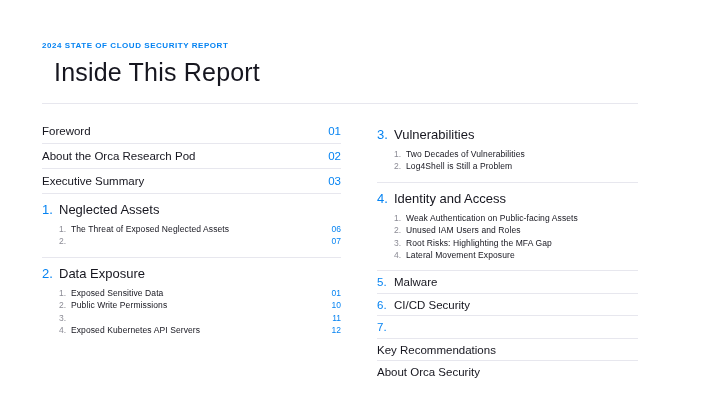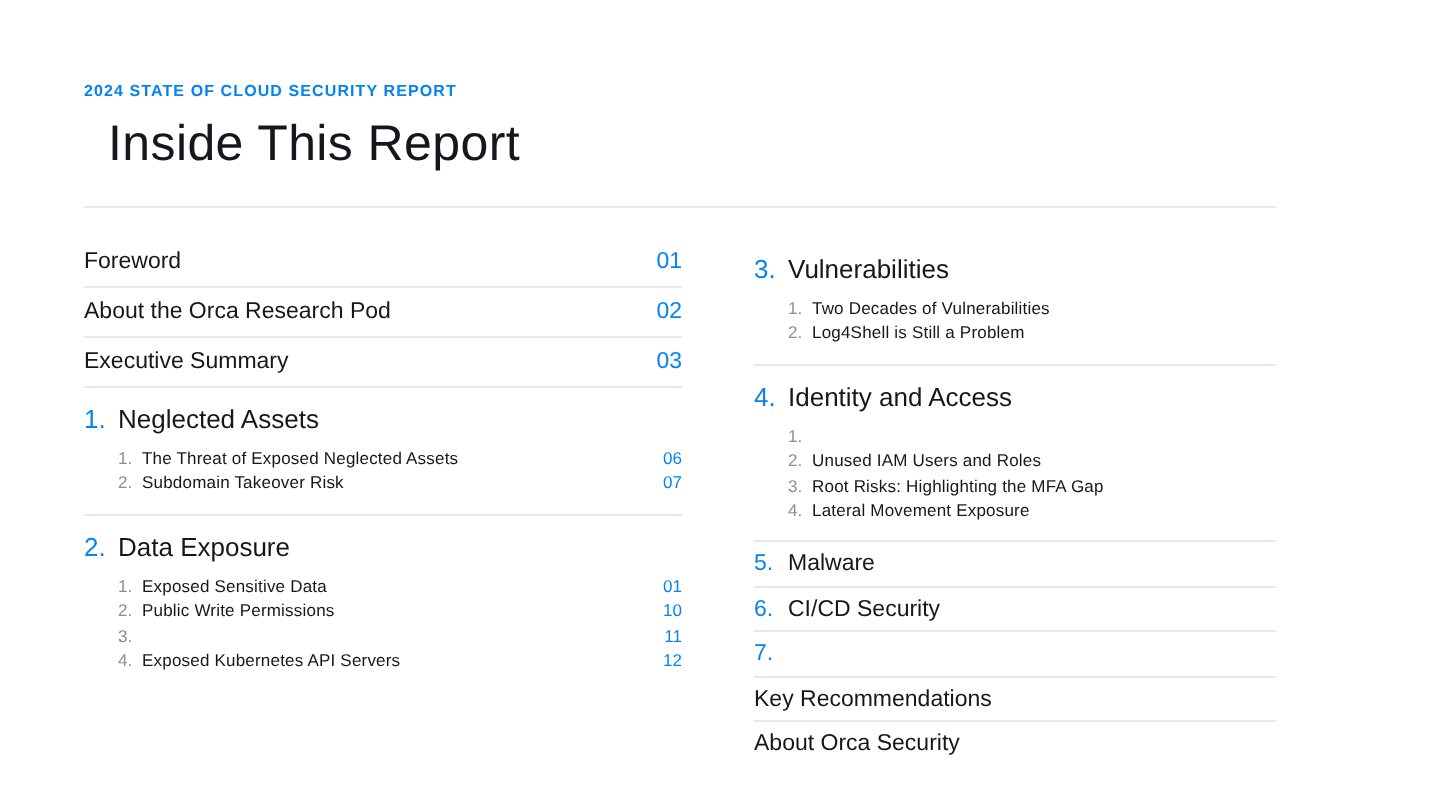--- a/index.html
+++ b/index.html
@@ -83,21 +83,20 @@
             <span class="rnum">1.</span>
             <span class="rlabel">Neglected Assets</span>
           </div>
           <div class="subitem">
             <span class="snum">1.</span>
             <span class="slabel">The Threat of Exposed Neglected Assets</span>
             <span class="spage">06</span>
           </div>
           <div class="subitem">
             <span class="snum">2.</span>
-            <span class="slabel">Subdomain Takeover Risk</span>
             <span class="spage">07</span>
           </div>
         </div>
         <div class="toc-section no-border">
           <div class="sec-head">
             <span class="rnum">2.</span>
             <span class="rlabel">Data Exposure</span>
           </div>
           <div class="subitem">
             <span class="snum">1.</span>
@@ -137,20 +136,21 @@
             <span class="spage">15</span>
           </div>
         </div>
         <div class="toc-section">
           <div class="sec-head">
             <span class="rnum">4.</span>
             <span class="rlabel">Identity and Access</span>
           </div>
           <div class="subitem">
             <span class="snum">1.</span>
+            <span class="slabel">Weak Authentication on Public-facing Assets</span>
             <span class="spage">17</span>
           </div>
           <div class="subitem">
             <span class="snum">2.</span>
             <span class="slabel">Unused IAM Users and Roles</span>
             <span class="spage">18</span>
           </div>
           <div class="subitem">
             <span class="snum">3.</span>
             <span class="slabel">Root Risks: Highlighting the MFA Gap</span>

